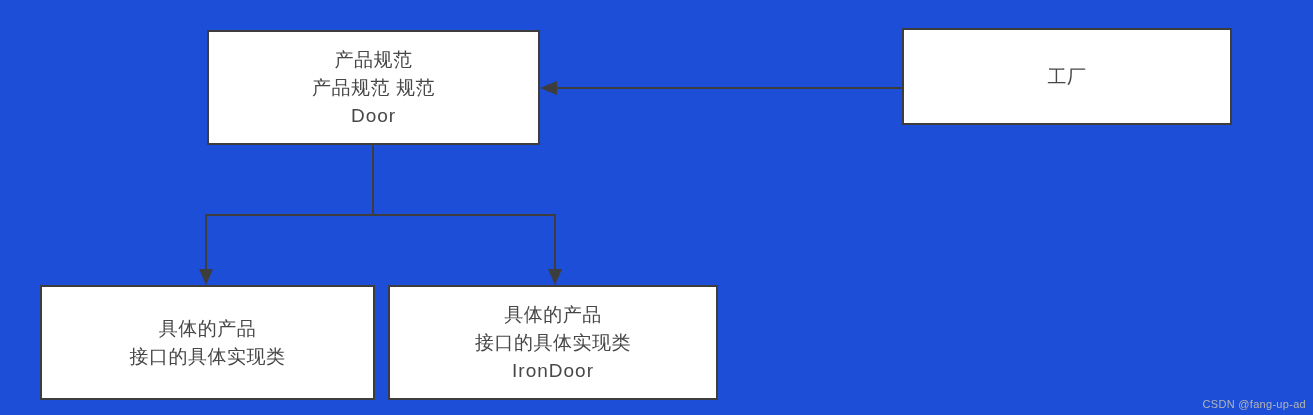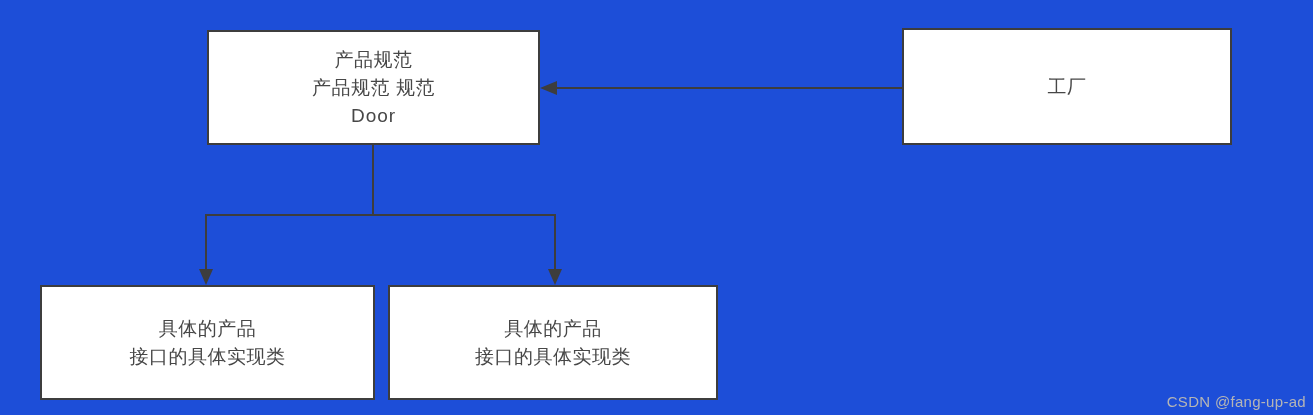--- a/index.html
+++ b/index.html
@@ -35,29 +35,29 @@
     text-align: center;
     color: #474747;
     font-size: 19px;
     line-height: 28px;
     letter-spacing: 0.5px;
   }
   .node .en {
     letter-spacing: 1px;
   }
   #node-door { left: 207px; top: 30px; width: 333px; height: 115px; }
-  #node-factory { left: 902px; top: 28px; width: 330px; height: 117px; }
+  #node-factory { left: 902px; top: 28px; width: 330px; height: 97px; }
   #node-wooden { left: 40px; top: 285px; width: 335px; height: 115px; }
   #node-iron { left: 388px; top: 285px; width: 330px; height: 115px; }
   .watermark {
     position: absolute;
     right: 7px;
     bottom: 5px;
     color: #b5b5b5;
-    font-size: 15px;
+    font-size: 11px;
     letter-spacing: 0.3px;
   }
 </style>
 </head>
 <body>
 
 <div class="canvas">
 
   <svg class="edges-layer" viewBox="0 0 1313 415" xmlns="http://www.w3.org/2000/svg">
 
@@ -93,17 +93,18 @@
   </div>
 
   <div class="node" id="node-wooden">
     <div>具体的产品</div>
     <div>接口的具体实现类</div>
   </div>
 
   <div class="node" id="node-iron">
     <div>具体的产品</div>
     <div>接口的具体实现类</div>
+    <div class="en">IronDoor</div>
   </div>
 
   <div class="watermark">CSDN @fang-up-ad</div>
 
 </div>
 
 </body></html>

